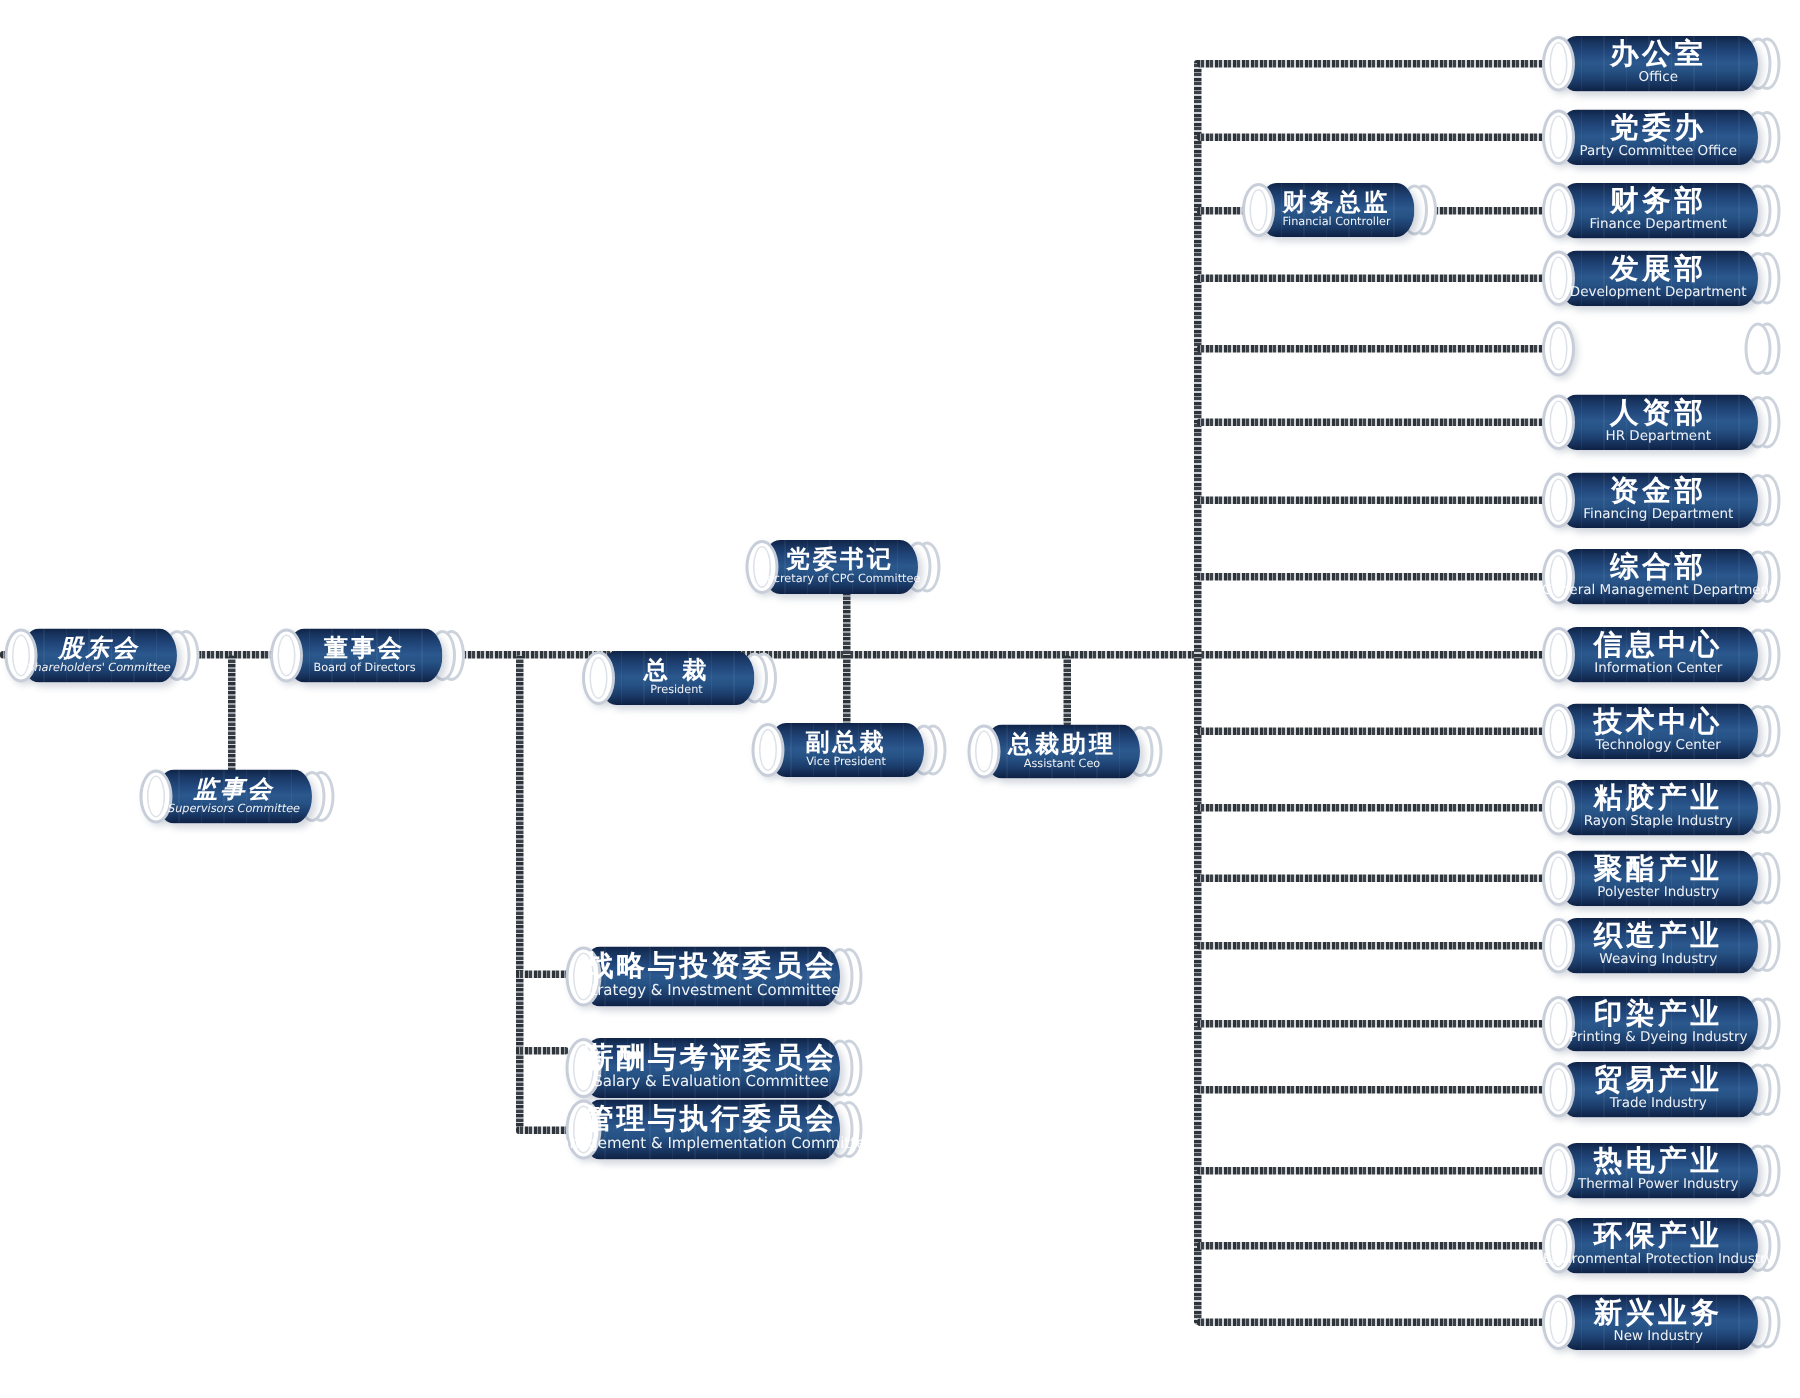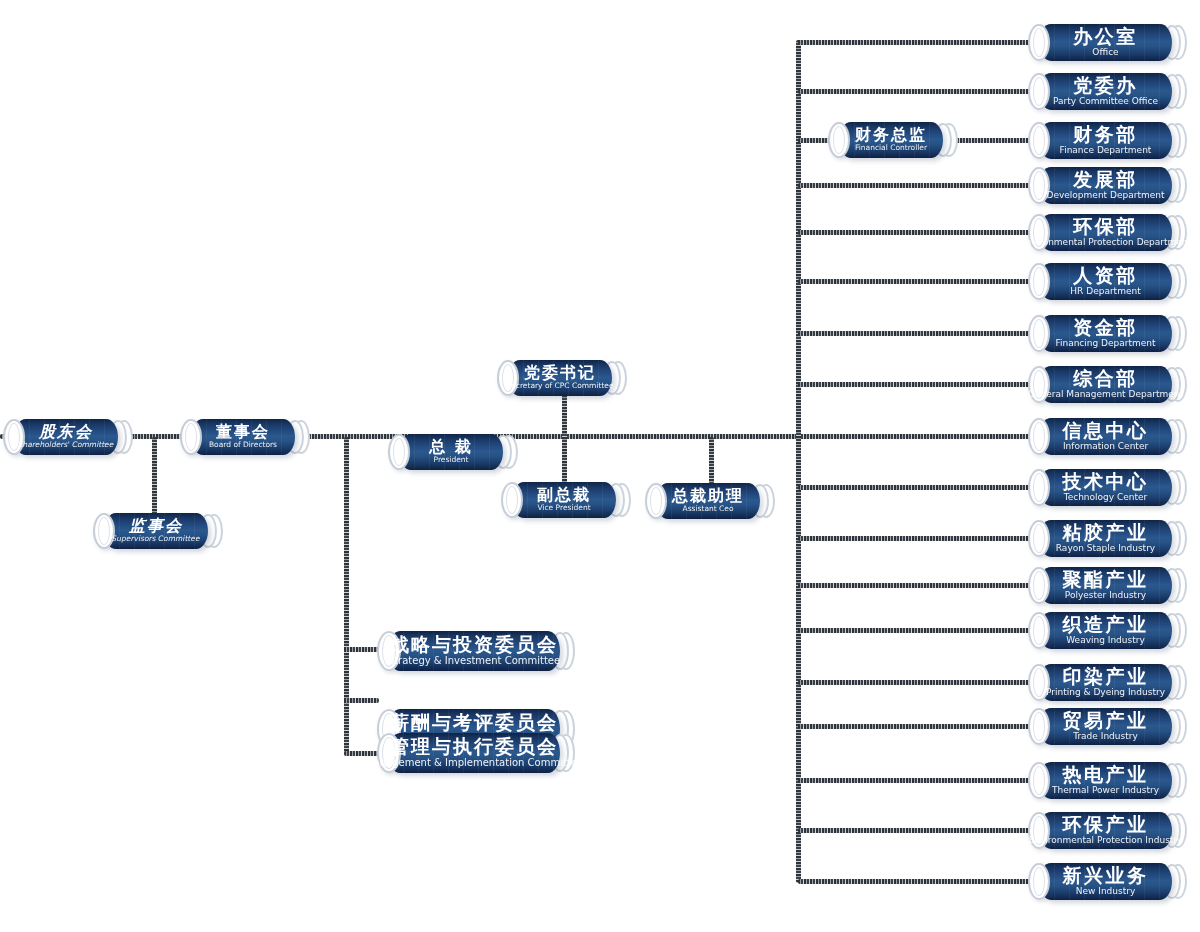--- a/index.html
+++ b/index.html
@@ -160,21 +160,21 @@
   <div class="node wide" style="left:377px;top:631px;width:196px;height:40px;">
     <span class="ring r2"></span>
       <span class="ring r1"></span>
     <div class="body">
       <div class="zh">战略与投资委员会</div>
       <div class="en">Strategy &amp; Investment Committee</div>
     </div>
     <span class="cap"></span>
   </div>
 
-  <div class="node wide" style="left:377px;top:709px;width:196px;height:40px;text-align:right;">
+  <div class="node wide" style="left:377px;top:692px;width:196px;height:40px;text-align:right;">
     <span class="ring r2"></span>
       <span class="ring r1"></span>
     <div class="body">
       <div class="zh">薪酬与考评委员会</div>
       <div class="en">Salary &amp; Evaluation Committee</div>
     </div>
     <span class="cap"></span>
   </div>
 
   <div class="node wide" style="left:377px;top:733px;width:196px;height:40px;">
@@ -223,24 +223,20 @@
     <div class="body">
       <div class="zh">发展部</div>
       <div class="en">Development Department</div>
     </div>
     <span class="cap"></span>
   </div>
 
   <div class="node dept" style="left:1028px;top:214px;width:157px;height:37px;">
     <span class="ring r2"></span>
       <span class="ring r1"></span>
-    <div class="body">
-      <div class="zh">环保部</div>
-      <div class="en">Environmental Protection Department</div>
-    </div>
     <span class="cap"></span>
   </div>
 
   <div class="node dept" style="left:1028px;top:263px;width:157px;height:37px;">
     <span class="ring r2"></span>
       <span class="ring r1"></span>
     <div class="body">
       <div class="zh">人资部</div>
       <div class="en">HR Department</div>
     </div>

